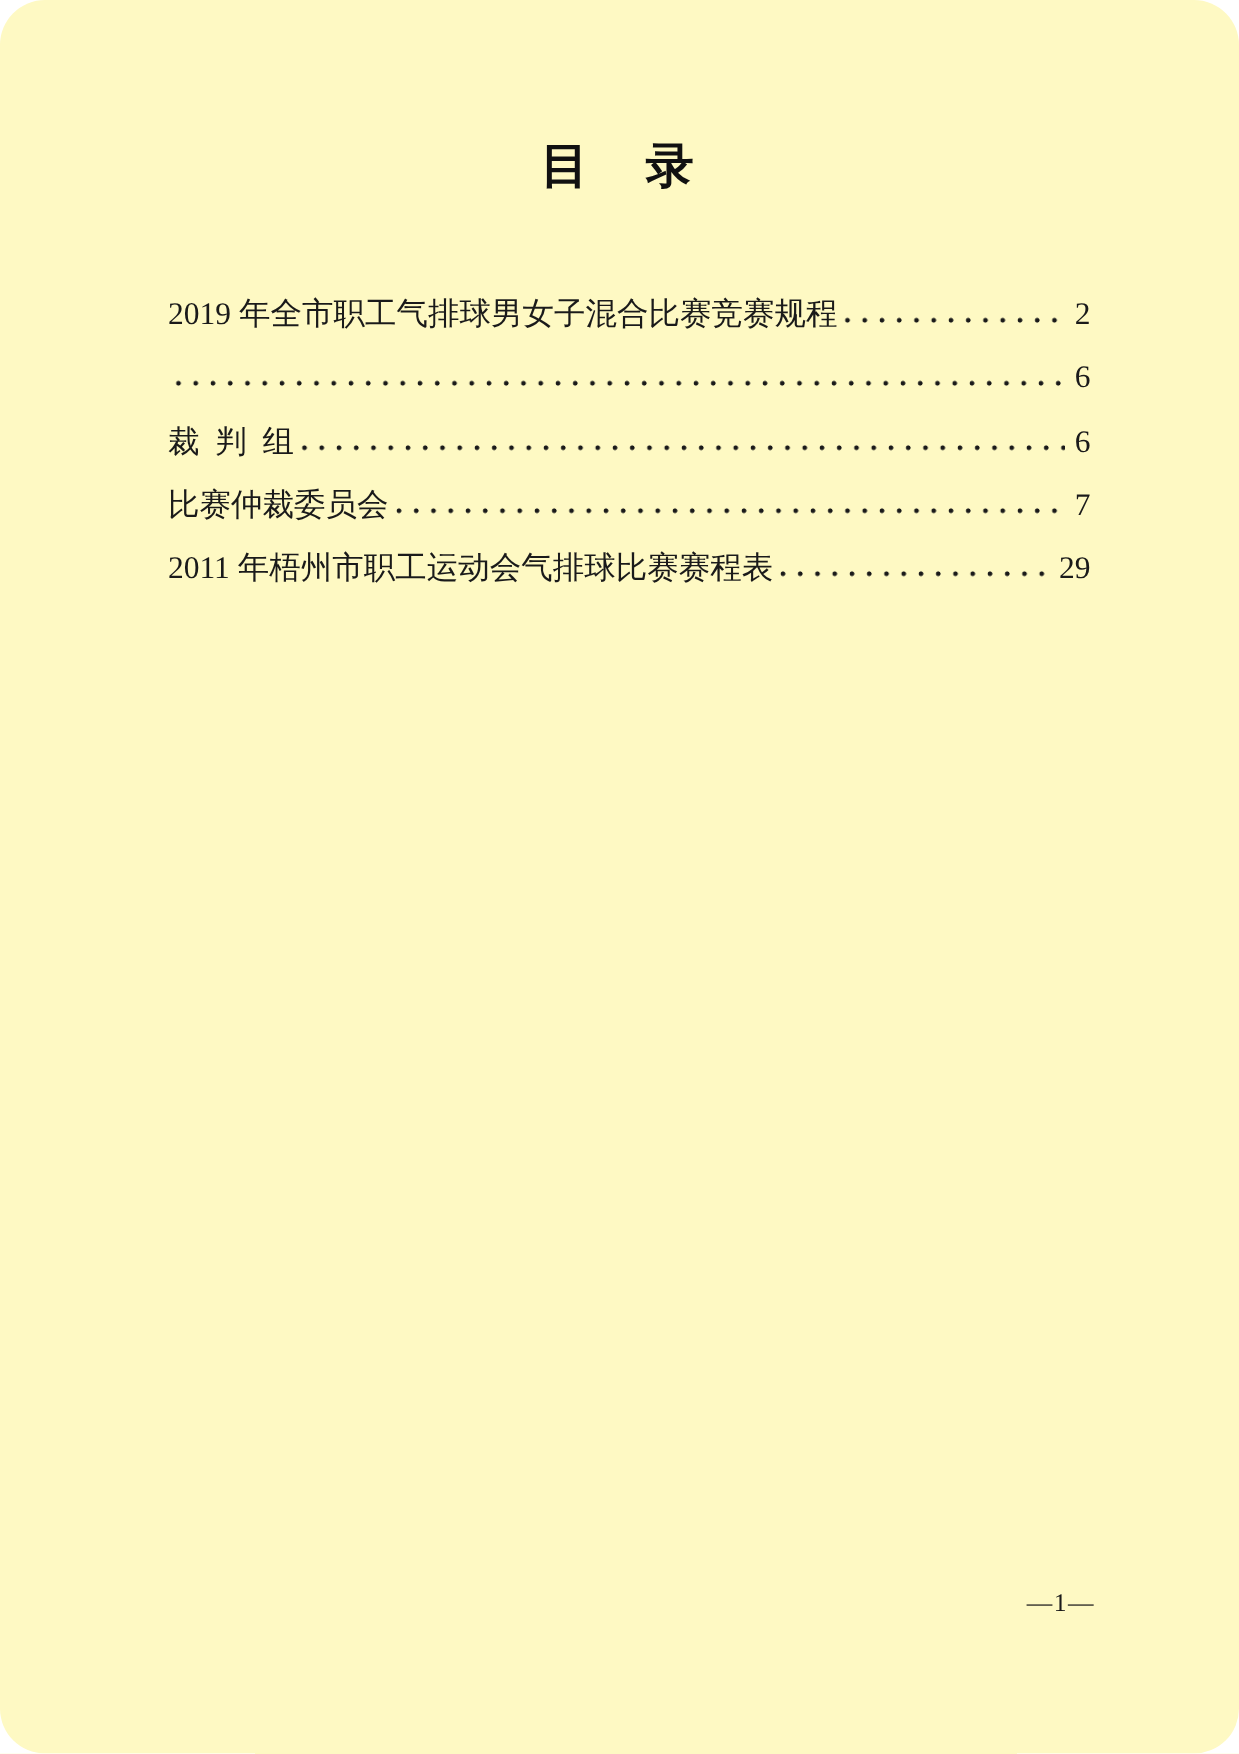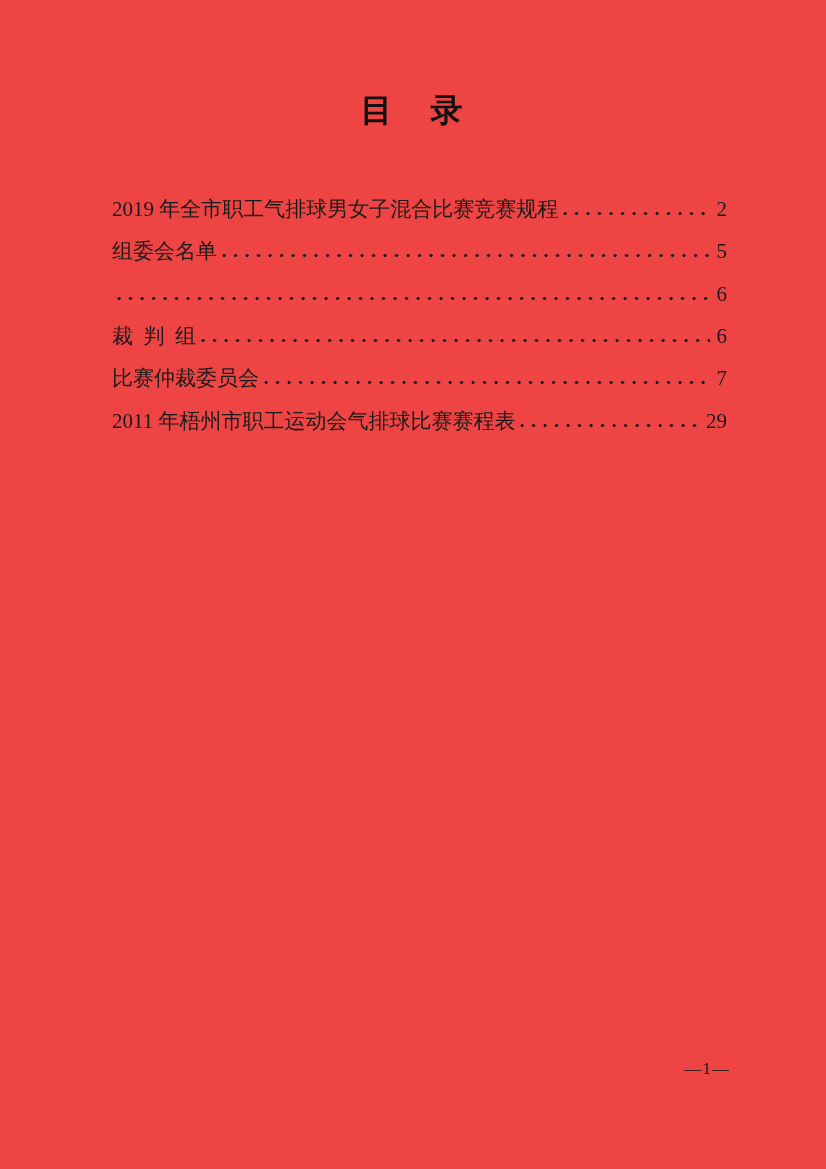--- a/index.html
+++ b/index.html
@@ -4,24 +4,25 @@
 <style>
   html, body {
     margin: 0;
     padding: 0;
     background: #ffffff;
   }
   .page {
     position: relative;
     width: 826px;
     height: 1169px;
-    background: #ef4444;
+    background: #fef9c3;
     overflow: hidden;
     font-family: "Liberation Serif", "DejaVu Serif", serif;
     color: #1a1a1a;
+    border-radius: 30px;
   }
   .doc-title {
     position: absolute;
     top: 92px;
     left: 0;
     width: 100%;
     margin: 0;
     text-align: center;
     font-size: 32px;
     line-height: 36px;
@@ -80,25 +81,20 @@
   <h1 class="doc-title">目　录</h1>
 
   <div class="toc" id="toc-list">
     <div class="toc-row">
       <span class="toc-label">2019 年全市职工气排球男女子混合比赛竞赛规程</span>
       <span class="toc-leader"></span>
       <span class="toc-page">2</span>
     </div>
 
 
-    <div class="toc-row">
-      <span class="toc-label">组委会名单</span>
-      <span class="toc-leader"></span>
-      <span class="toc-page">5</span>
-    </div>
 
     <div class="toc-row">
       <span class="toc-leader"></span>
       <span class="toc-page">6</span>
     </div>
 
     <div class="toc-row">
       <span class="toc-label">裁  判  组</span>
       <span class="toc-leader"></span>
       <span class="toc-page">6</span>

